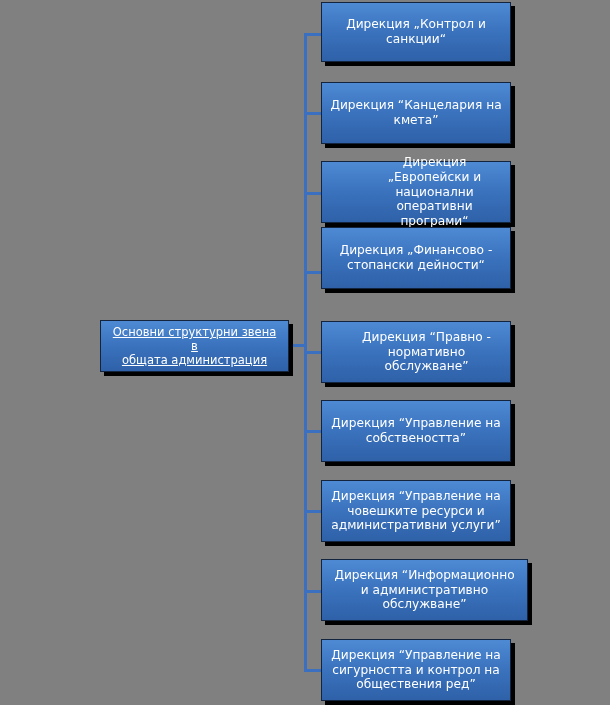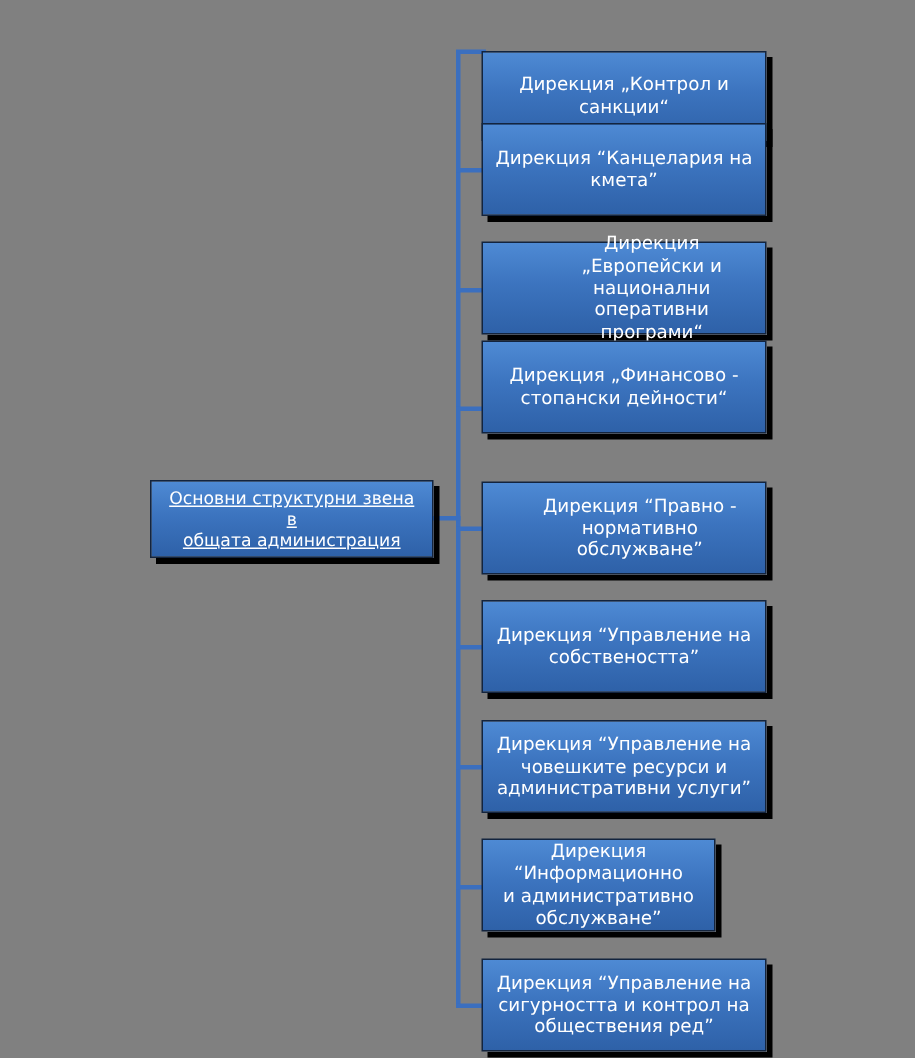--- a/index.html
+++ b/index.html
@@ -78,21 +78,21 @@
   <div class="connector branch" style="left:304px; top:430px; width:20px;"></div>
   <div class="connector branch" style="left:304px; top:510px; width:20px;"></div>
   <div class="connector branch" style="left:304px; top:590px; width:20px;"></div>
   <div class="connector branch" style="left:304px; top:669px; width:20px;"></div>
 
   <div class="node root" style="left:100px; top:320px; width:189px; height:52px;">
     <span class="node-label">Основни структурни звена в
 общата администрация</span>
   </div>
 
-  <div class="node dept" style="left:321px; top:2px; width:190px; height:60px;margin-top:32px;">
+  <div class="node dept" style="left:321px; top:2px; width:190px; height:60px;">
     <span class="node-label">Дирекция „Контрол и
 санкции“</span>
   </div>
 
   <div class="node dept" style="left:321px; top:82px; width:190px; height:62px;justify-content:flex-end;">
     <span class="node-label">Дирекция “Канцелария на
 кмета”</span>
   </div>
 
   <div class="node dept" style="left:321px; top:161px; width:190px; height:62px;padding-left:44px;">
@@ -115,21 +115,21 @@
     <span class="node-label">Дирекция “Управление на
 собствеността”</span>
   </div>
 
   <div class="node dept" style="left:321px; top:480px; width:190px; height:62px;">
     <span class="node-label">Дирекция “Управление на
 човешките ресурси и
 административни услуги”</span>
   </div>
 
-  <div class="node dept" style="left:321px; top:559px; width:156px; height:62px;">
+  <div class="node dept" style="left:321px; top:559px; width:207px; height:62px;">
     <span class="node-label">Дирекция “Информационно
 и административно
 обслужване”</span>
   </div>
 
   <div class="node dept" style="left:321px; top:639px; width:190px; height:62px;">
     <span class="node-label">Дирекция “Управление на
 сигурността и контрол на
 обществения ред”</span>
   </div>

